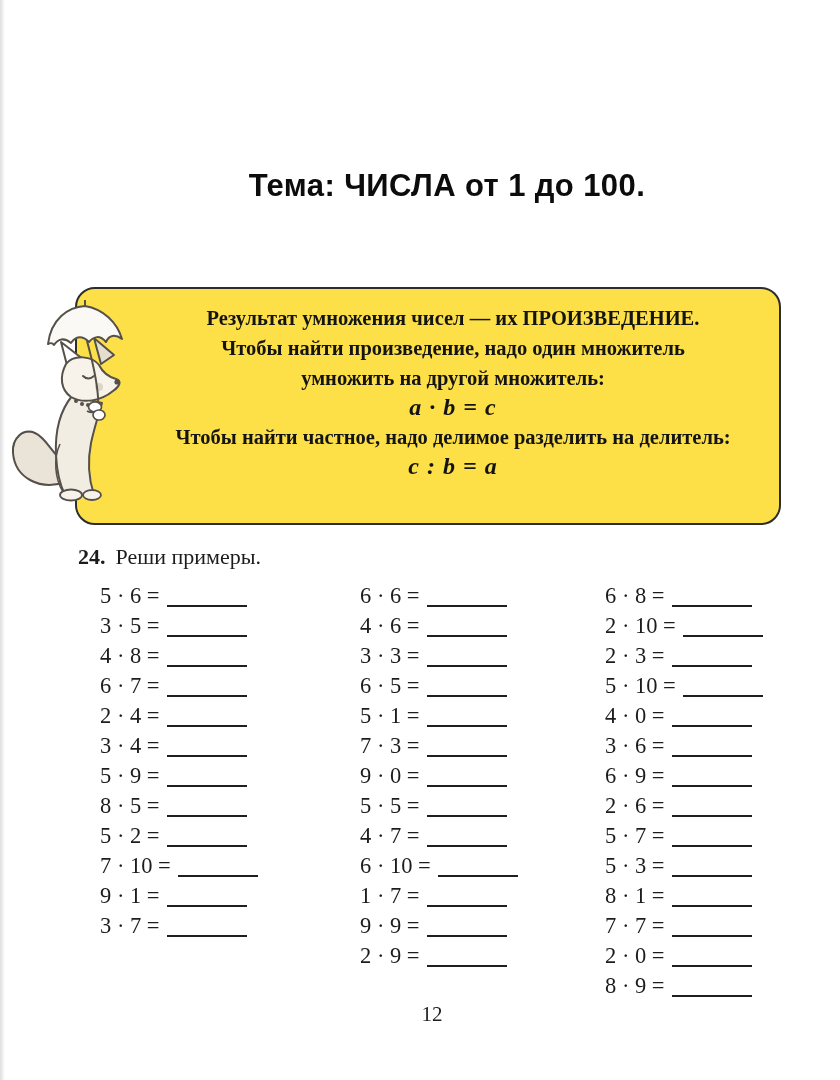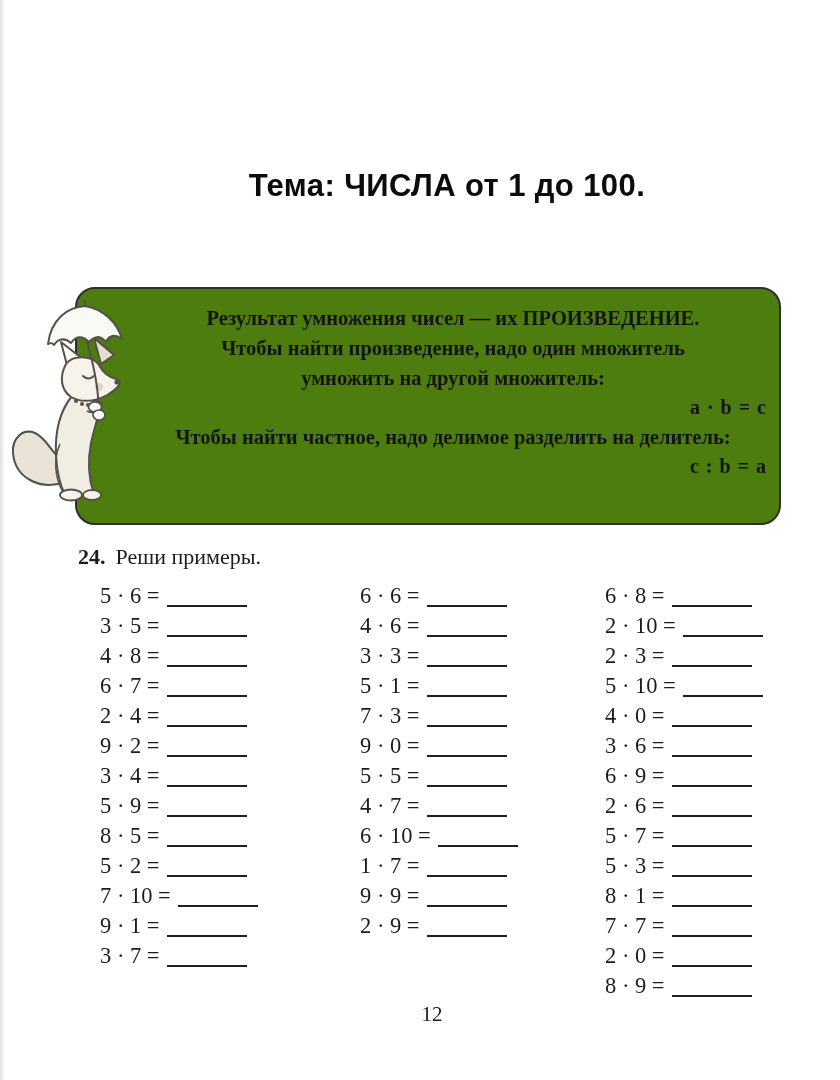--- a/index.html
+++ b/index.html
@@ -24,35 +24,35 @@
     letter-spacing:.4px;
     color:#0c0c0c;
     margin-left:27px;
   }
   .info-box {
     position:absolute; left:75px; top:287px;
     width:706px; height:238px;
     box-sizing:border-box;
     border:2px solid #2d2d2d;
     border-radius:20px;
-    background:#4d7c0f;
+    background:#fde047;
   }
   .info-content {
     position:absolute; left:62px; right:12px; top:14px;
     text-align:center;
     font-weight:bold;
     font-size:20.5px; line-height:30px;
     color:#141414;
     white-space:nowrap;
   }
   .formula {
-    font-size:20px; line-height:29px;
+    font-size:24px; line-height:29px;
+    font-style:italic;
     font-weight:bold;
     letter-spacing:1px;
-    text-align:right;
   }
   .fox-wrap {
     position:absolute; left:4px; top:294px; width:156px; height:218px;
   }
   .exercise-head {
     position:absolute; left:78px; top:544px;
     font-size:22px; line-height:26px;
   }
   .exercise-number { font-weight:bold; margin-right:10px;margin-top:44px; }
   .problems {
@@ -133,33 +133,33 @@
   <span class="exercise-number">24.</span><span>Реши примеры.</span>
 </div>
 
 <div class="problems" id="problems">
     <div class="problem-col">
       <div class="problem-row"><span>5 · 6 =</span><span class="answer-blank"></span></div>
       <div class="problem-row"><span>3 · 5 =</span><span class="answer-blank"></span></div>
       <div class="problem-row"><span>4 · 8 =</span><span class="answer-blank"></span></div>
       <div class="problem-row"><span>6 · 7 =</span><span class="answer-blank"></span></div>
       <div class="problem-row"><span>2 · 4 =</span><span class="answer-blank"></span></div>
-      <div class="problem-row"><span>9 · 2 =</span><span class="answer-blank"></span></div>
       <div class="problem-row"><span>3 · 4 =</span><span class="answer-blank"></span></div>
       <div class="problem-row"><span>5 · 9 =</span><span class="answer-blank"></span></div>
       <div class="problem-row"><span>8 · 5 =</span><span class="answer-blank"></span></div>
       <div class="problem-row"><span>5 · 2 =</span><span class="answer-blank"></span></div>
       <div class="problem-row"><span>7 · 10 =</span><span class="answer-blank"></span></div>
       <div class="problem-row"><span>9 · 1 =</span><span class="answer-blank"></span></div>
       <div class="problem-row"><span>3 · 7 =</span><span class="answer-blank"></span></div>
     </div>
     <div class="problem-col">
       <div class="problem-row"><span>6 · 6 =</span><span class="answer-blank"></span></div>
       <div class="problem-row"><span>4 · 6 =</span><span class="answer-blank"></span></div>
       <div class="problem-row"><span>3 · 3 =</span><span class="answer-blank"></span></div>
+      <div class="problem-row"><span>6 · 5 =</span><span class="answer-blank"></span></div>
       <div class="problem-row"><span>5 · 1 =</span><span class="answer-blank"></span></div>
       <div class="problem-row"><span>7 · 3 =</span><span class="answer-blank"></span></div>
       <div class="problem-row"><span>9 · 0 =</span><span class="answer-blank"></span></div>
       <div class="problem-row"><span>5 · 5 =</span><span class="answer-blank"></span></div>
       <div class="problem-row"><span>4 · 7 =</span><span class="answer-blank"></span></div>
       <div class="problem-row"><span>6 · 10 =</span><span class="answer-blank"></span></div>
       <div class="problem-row"><span>1 · 7 =</span><span class="answer-blank"></span></div>
       <div class="problem-row"><span>9 · 9 =</span><span class="answer-blank"></span></div>
       <div class="problem-row"><span>2 · 9 =</span><span class="answer-blank"></span></div>
     </div>

